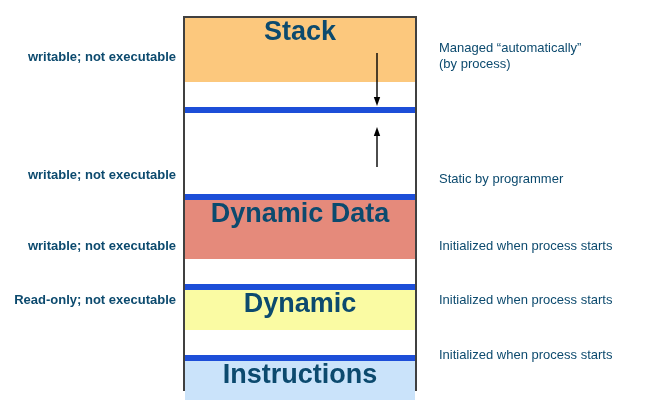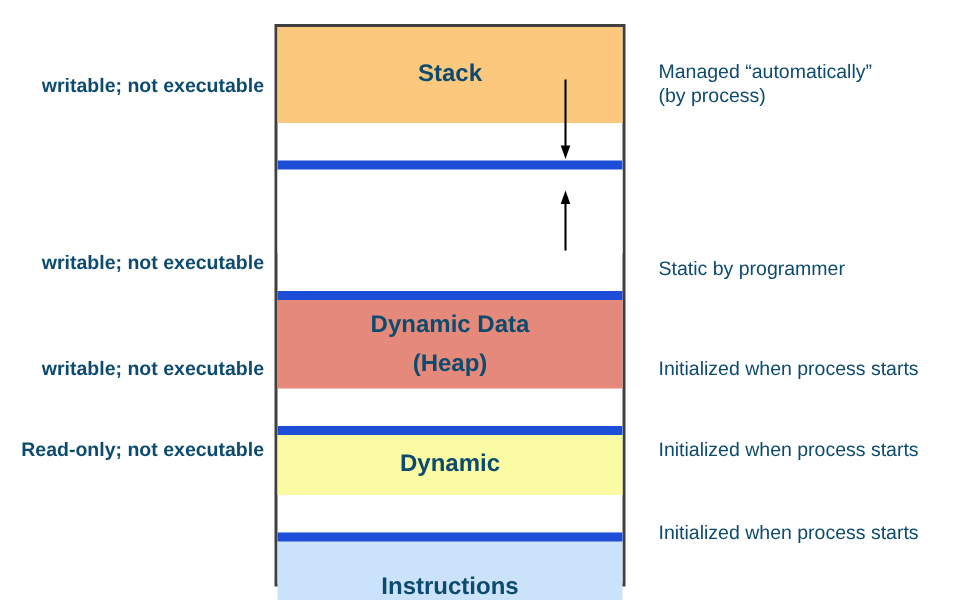--- a/index.html
+++ b/index.html
@@ -6,22 +6,22 @@
   .canvas{
     position:relative;width:650px;height:400px;background:#ffffff;overflow:hidden;
     font-family:"Liberation Sans", sans-serif;color:#0c4a6e;
   }
   
   .column{
     position:absolute;left:183px;top:16px;width:234px;height:375px;
     border:2px solid #404040;box-sizing:border-box;background:#ffffff;
   }
   .seg{
-    box-sizing:border-box;display:flex;flex-direction:column;align-items:center;justify-content:center;
-    font-weight:bold;font-size:16px;line-height:26px;text-align:center;
+    box-sizing:border-box;display:flex;flex-direction:column;align-items:center;justify-content:flex-start;
+    font-weight:bold;font-size:27px;line-height:26px;text-align:center;
   }
   .seg + .seg{border-top:6px solid #1d4ed8;margin-top:25px;}
   .seg-stack{height:64px;background:#FCC87D;}
   .seg-gap{height:62px;background:#FFFFFF;}
   .seg-heap{height:65px;background:#E58A7B;}
   .seg-static{height:66px;background:#BDD5A0;}
   .seg-literals{height:46px;background:#FAFBA3;}
   .seg-instructions{height:68px;background:#CAE3FA;}
   
   .arrows{position:absolute;left:357px;top:45px;width:40px;height:130px;pointer-events:none;}
@@ -45,21 +45,20 @@
   <div class="llabel" style="top:238px">writable; not executable</div>
   <div class="llabel" style="top:292px">Read-only; not executable</div>
 
   <div class="column">
     <div class="seg seg-stack">
       <span>Stack</span>
     </div>
     <div class="seg seg-gap"></div>
     <div class="seg seg-heap">
       <span>Dynamic Data</span>
-      <span>(Heap)</span>
     </div>
     <div class="seg seg-literals">
       <span>Dynamic</span>
     </div>
     <div class="seg seg-instructions">
       <span>Instructions</span>
     </div>
   </div>
 
   <svg class="arrows" viewBox="0 0 40 130" xmlns="http://www.w3.org/2000/svg">

